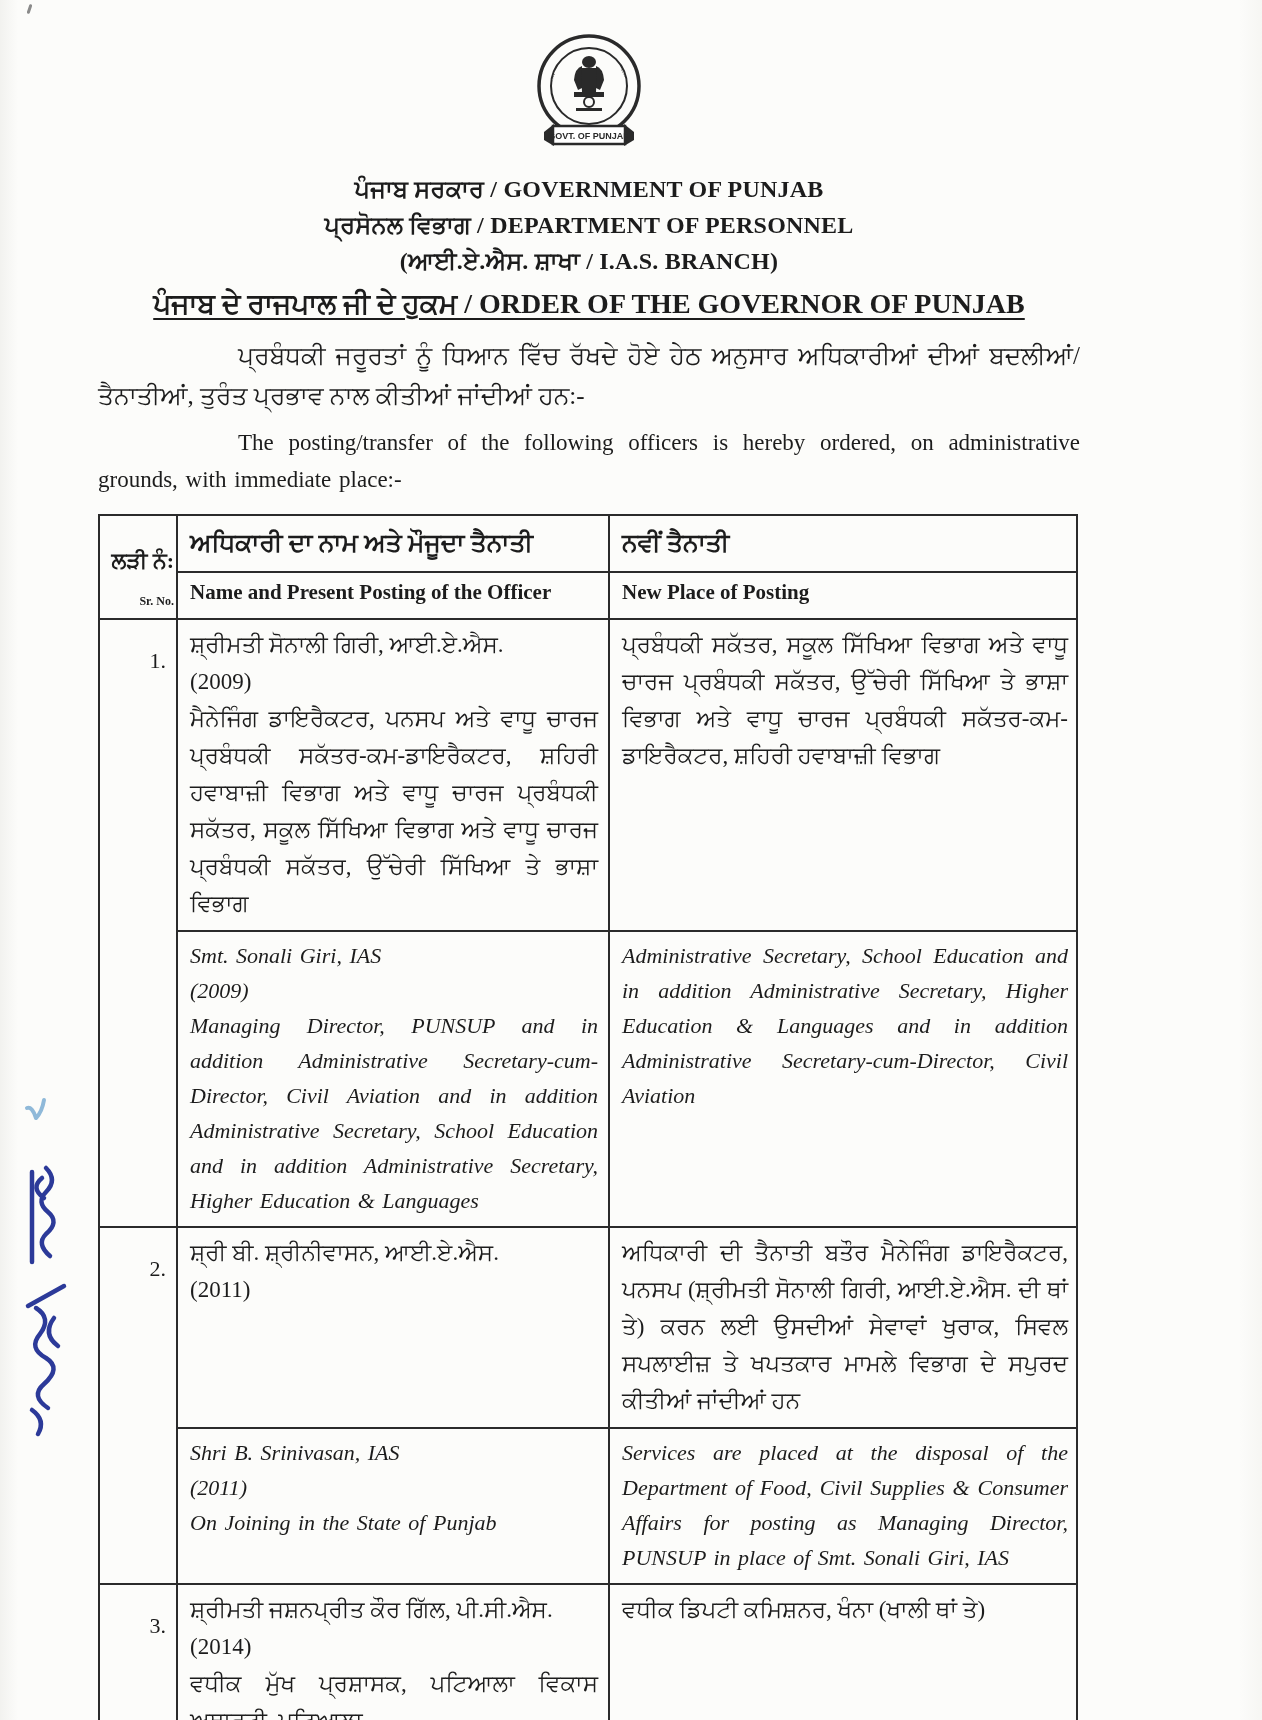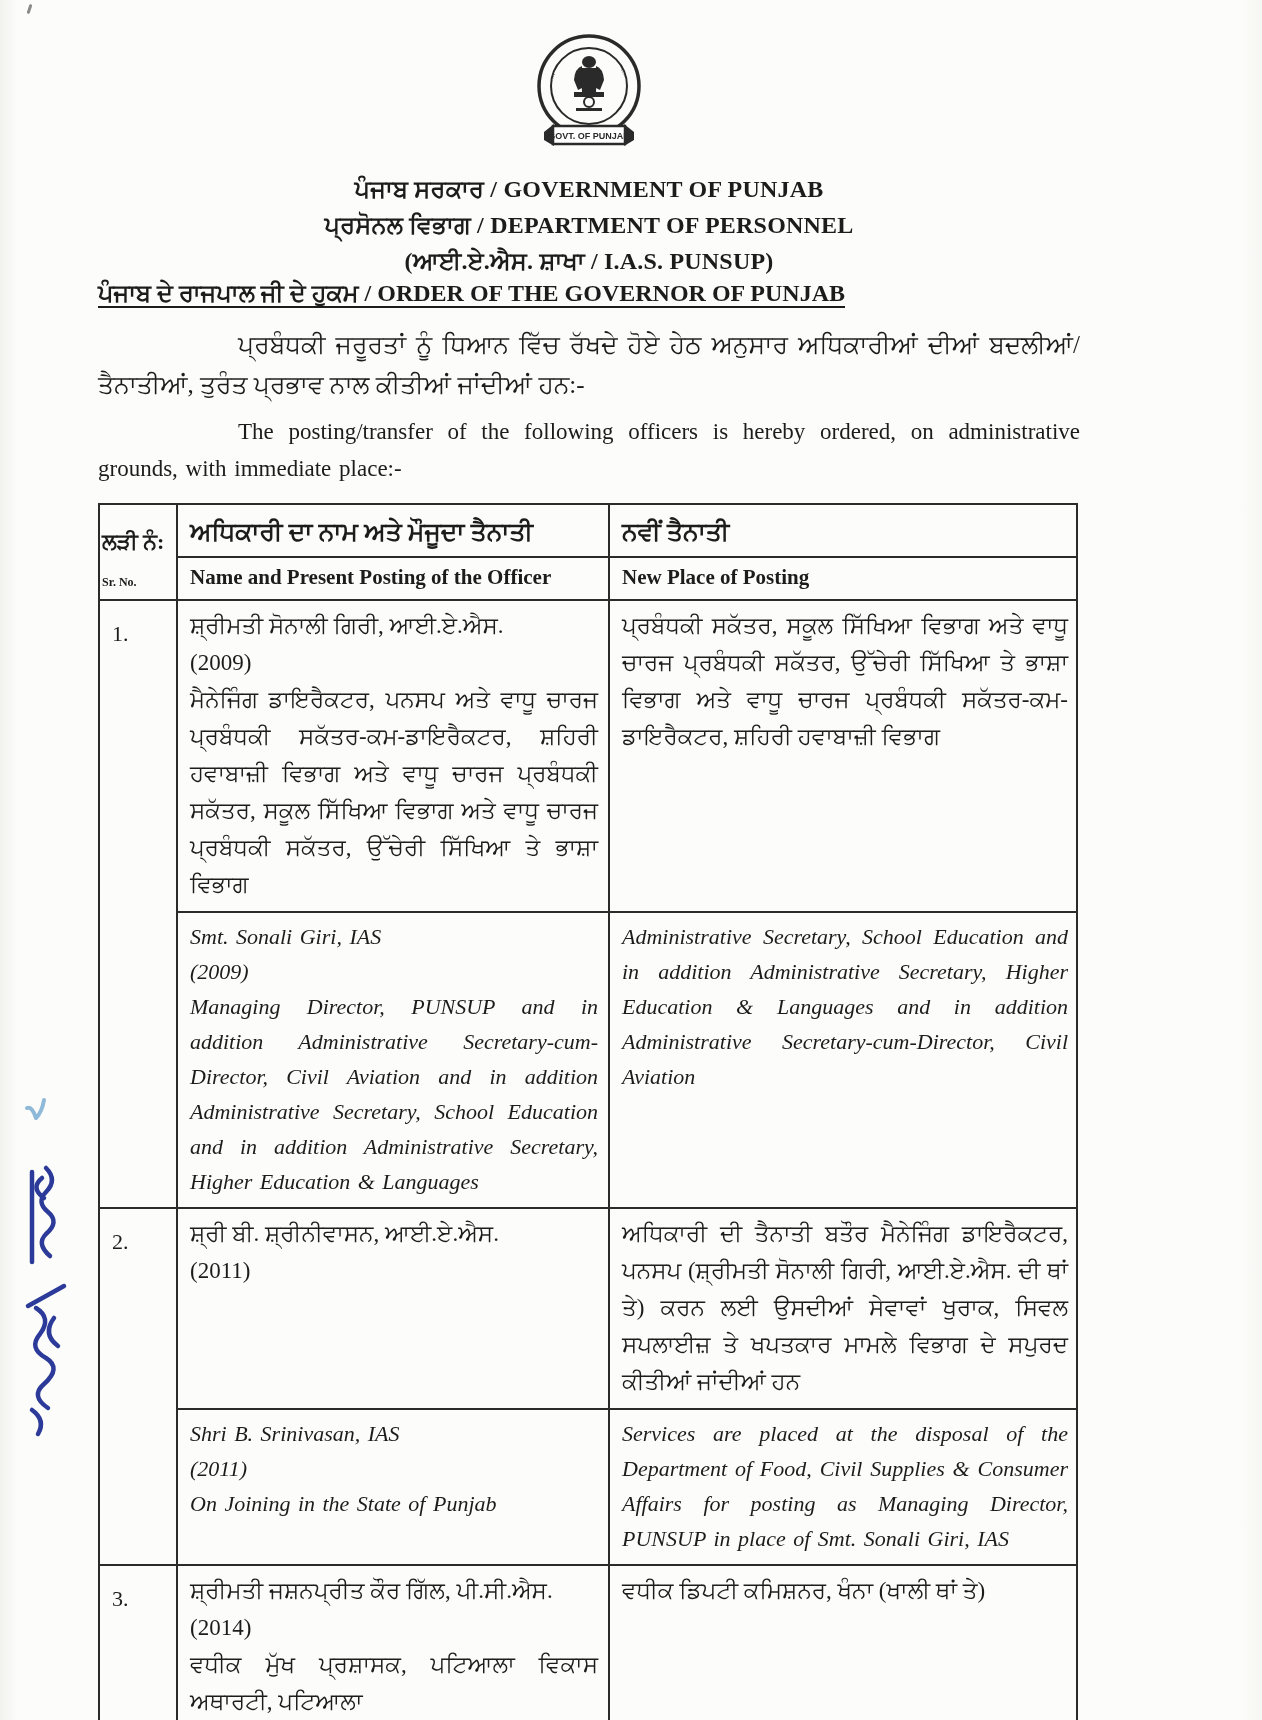--- a/index.html
+++ b/index.html
@@ -26,25 +26,25 @@
   .hdr-line {
     text-align: center;
     font-weight: 700;
     font-size: 24px;
     line-height: 30px;
     margin-top: 6px;
     letter-spacing: 0.2px;
   }
   .hdr-line.first { margin-top: 8px; }
   .order-title {
-    text-align: left;
-    font-weight: 700;
-    font-size: 24px;
+    text-align: center;
+    font-weight: 700;
+    font-size: 28px;
     line-height: 32px;
-    margin-top: 1px;
+    margin-top: 12px;
     text-decoration: underline;
     text-underline-offset: 5px;
   }
   
   .para-pa {
     margin-top: 16px;
     font-size: 25px;
     line-height: 40px;
     text-align: justify;
     text-align-last: left;
@@ -69,22 +69,22 @@
   .tgrid {
     display: grid;
     grid-template-columns: 76px 432px 470px;
   }
   .cell {
     border-left: 2px solid #2b2b2b;
     padding: 6px 10px 8px 12px;
   }
   .cell.sr {
     border-left: none;
-    text-align: left;
-    padding-top: 20px;
+    text-align: right;
+    padding-top: 28px;
     font-size: 22px;
     border-radius: 32px;
   }
   .row-block { border-top: 2px solid #2b2b2b; }
   .subdivide { border-top: 2px solid #2b2b2b; }
   .pa-text {
     font-size: 23px;
     line-height: 37px;
     text-align: justify;
     text-align-last: left;
@@ -184,21 +184,21 @@
           <path d="M14 104 L24 96 L24 118 L14 112 Z" fill="#2a2a2a"></path>
           <path d="M104 104 L94 96 L94 118 L104 112 Z" fill="#2a2a2a"></path>
           <rect x="23" y="98" width="72" height="18" fill="#ffffff" stroke="#2a2a2a" stroke-width="2.5"></rect>
           <text x="59" y="111" text-anchor="middle" font-size="9" font-weight="bold" font-family="Liberation Sans, sans-serif" fill="#2a2a2a">GOVT. OF PUNJAB</text>
         </g>
       </svg>
     </div>
 
     <div class="hdr-line first">ਪੰਜਾਬ ਸਰਕਾਰ / GOVERNMENT OF PUNJAB</div>
     <div class="hdr-line">ਪ੍ਰਸੋਨਲ ਵਿਭਾਗ / DEPARTMENT OF PERSONNEL</div>
-    <div class="hdr-line">(ਆਈ.ਏ.ਐਸ. ਸ਼ਾਖਾ / I.A.S. PUNSUP)</div>
+    <div class="hdr-line">(ਆਈ.ਏ.ਐਸ. ਸ਼ਾਖਾ / I.A.S. BRANCH)</div>
 
     <div class="order-title">ਪੰਜਾਬ ਦੇ ਰਾਜਪਾਲ ਜੀ ਦੇ ਹੁਕਮ / ORDER OF THE GOVERNOR OF PUNJAB</div>
 
     <p class="para-pa">ਪ੍ਰਬੰਧਕੀ ਜਰੂਰਤਾਂ ਨੂੰ ਧਿਆਨ ਵਿੱਚ ਰੱਖਦੇ ਹੋਏ ਹੇਠ ਅਨੁਸਾਰ ਅਧਿਕਾਰੀਆਂ ਦੀਆਂ ਬਦਲੀਆਂ/ਤੈਨਾਤੀਆਂ, ਤੁਰੰਤ ਪ੍ਰਭਾਵ ਨਾਲ ਕੀਤੀਆਂ ਜਾਂਦੀਆਂ ਹਨ:-</p>
     <p class="para-en">The posting/transfer of the following officers is hereby ordered, on administrative grounds, with immediate place:-</p>
 
     <div class="ttable">
 
       <div class="tgrid">
         <div class="cell sr srhdr" style="grid-row:1 / span 2;">

